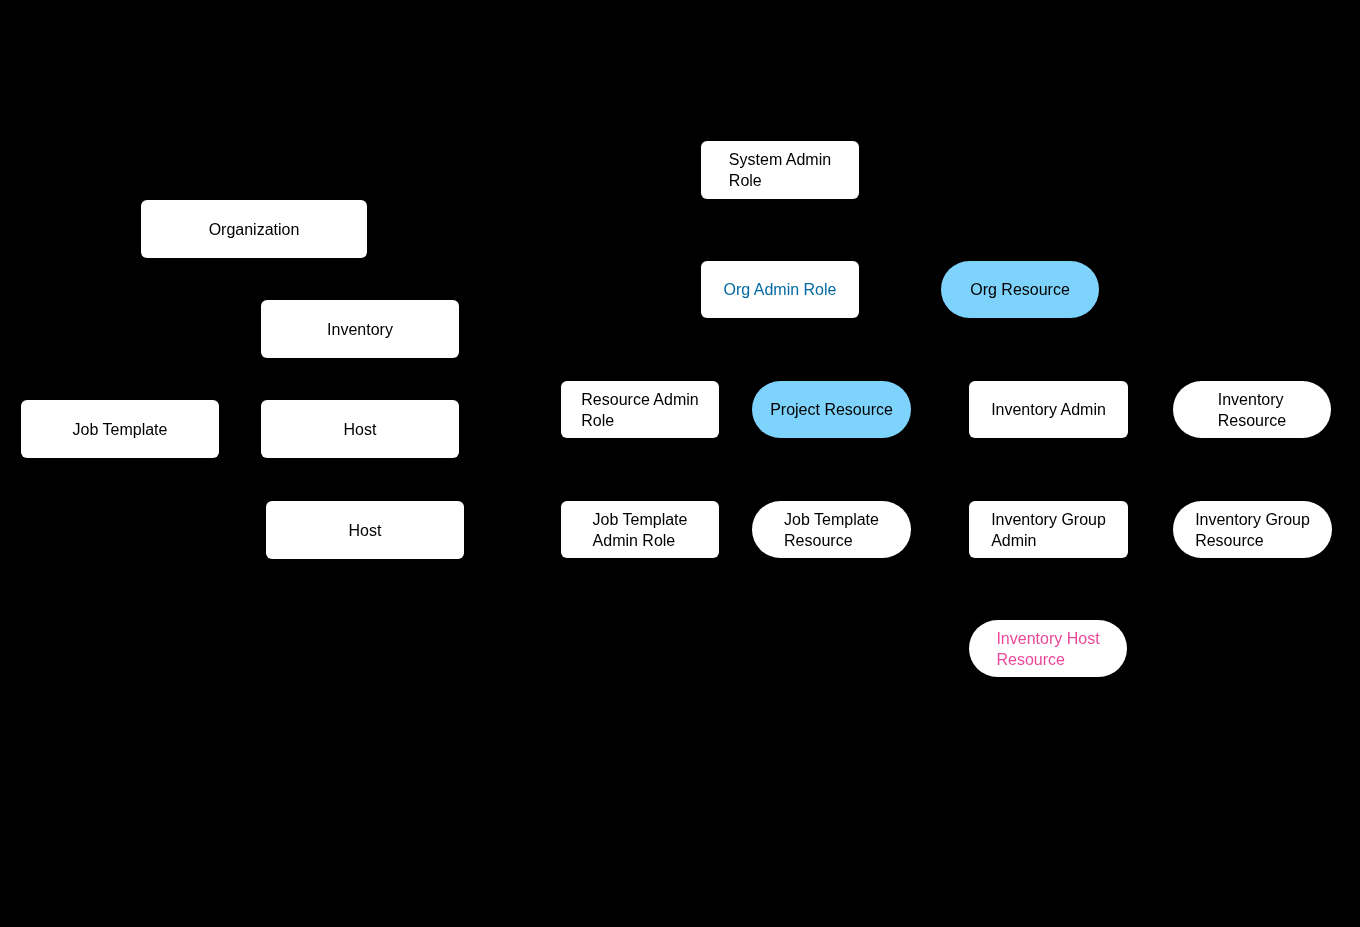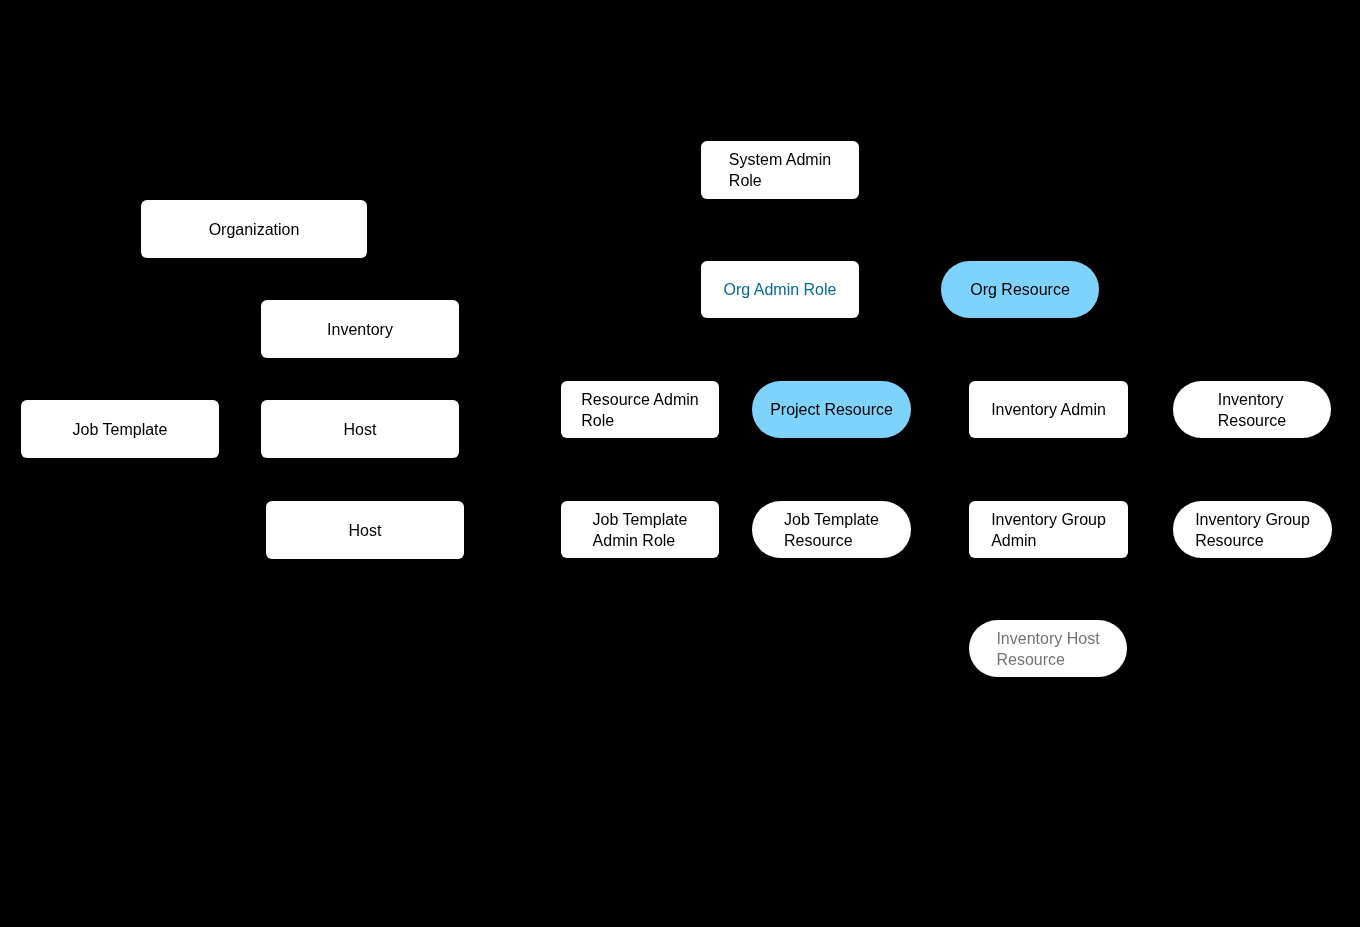--- a/index.html
+++ b/index.html
@@ -86,16 +86,16 @@
     </div>
     <div class="node rect" style="left: 969px; top: 501px; width: 159px; height: 57px; background: rgb(255, 255, 255);">
       <span class="node-label" style="color: rgb(0, 0, 0);">Inventory Group
 Admin</span>
     </div>
     <div class="node pill" style="left: 1173px; top: 501px; width: 159px; height: 57px; background: rgb(255, 255, 255);">
       <span class="node-label" style="color: rgb(0, 0, 0);">Inventory Group
 Resource</span>
     </div>
     <div class="node pill" style="left: 969px; top: 620px; width: 158px; height: 57px; background: rgb(255, 255, 255);">
-      <span class="node-label" style="color: #737373;">Inventory Host
+      <span class="node-label" style="color: #ec4899;">Inventory Host
 Resource</span>
     </div>
   </div>
 
 </body></html>

